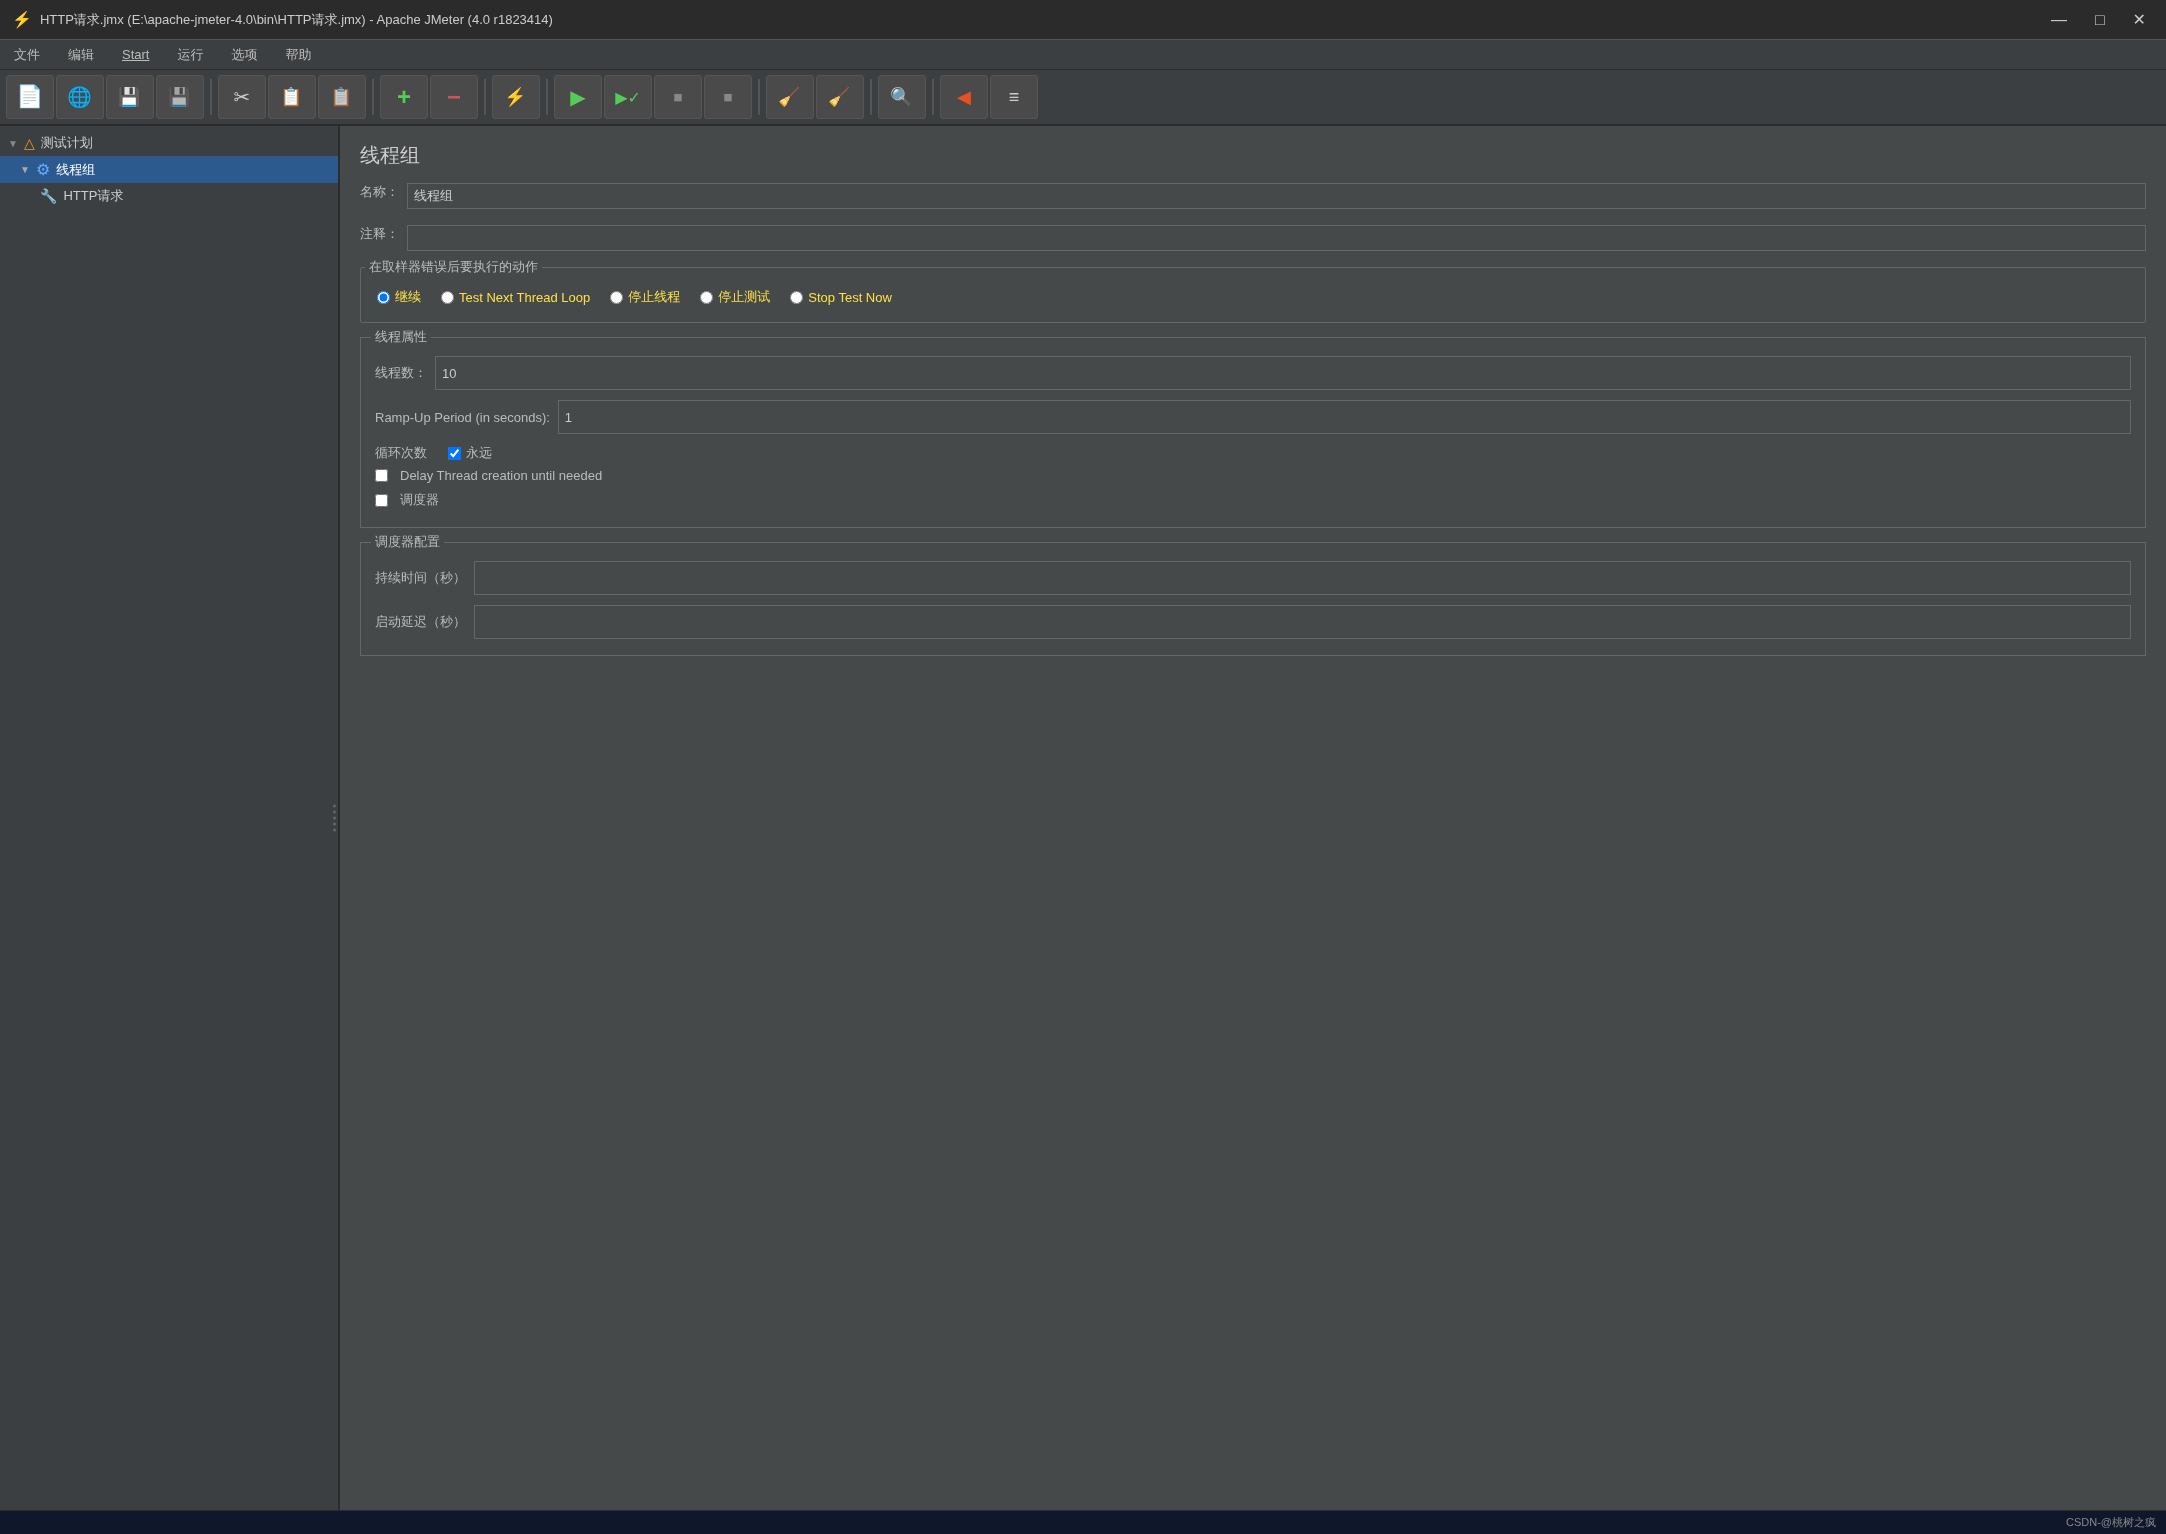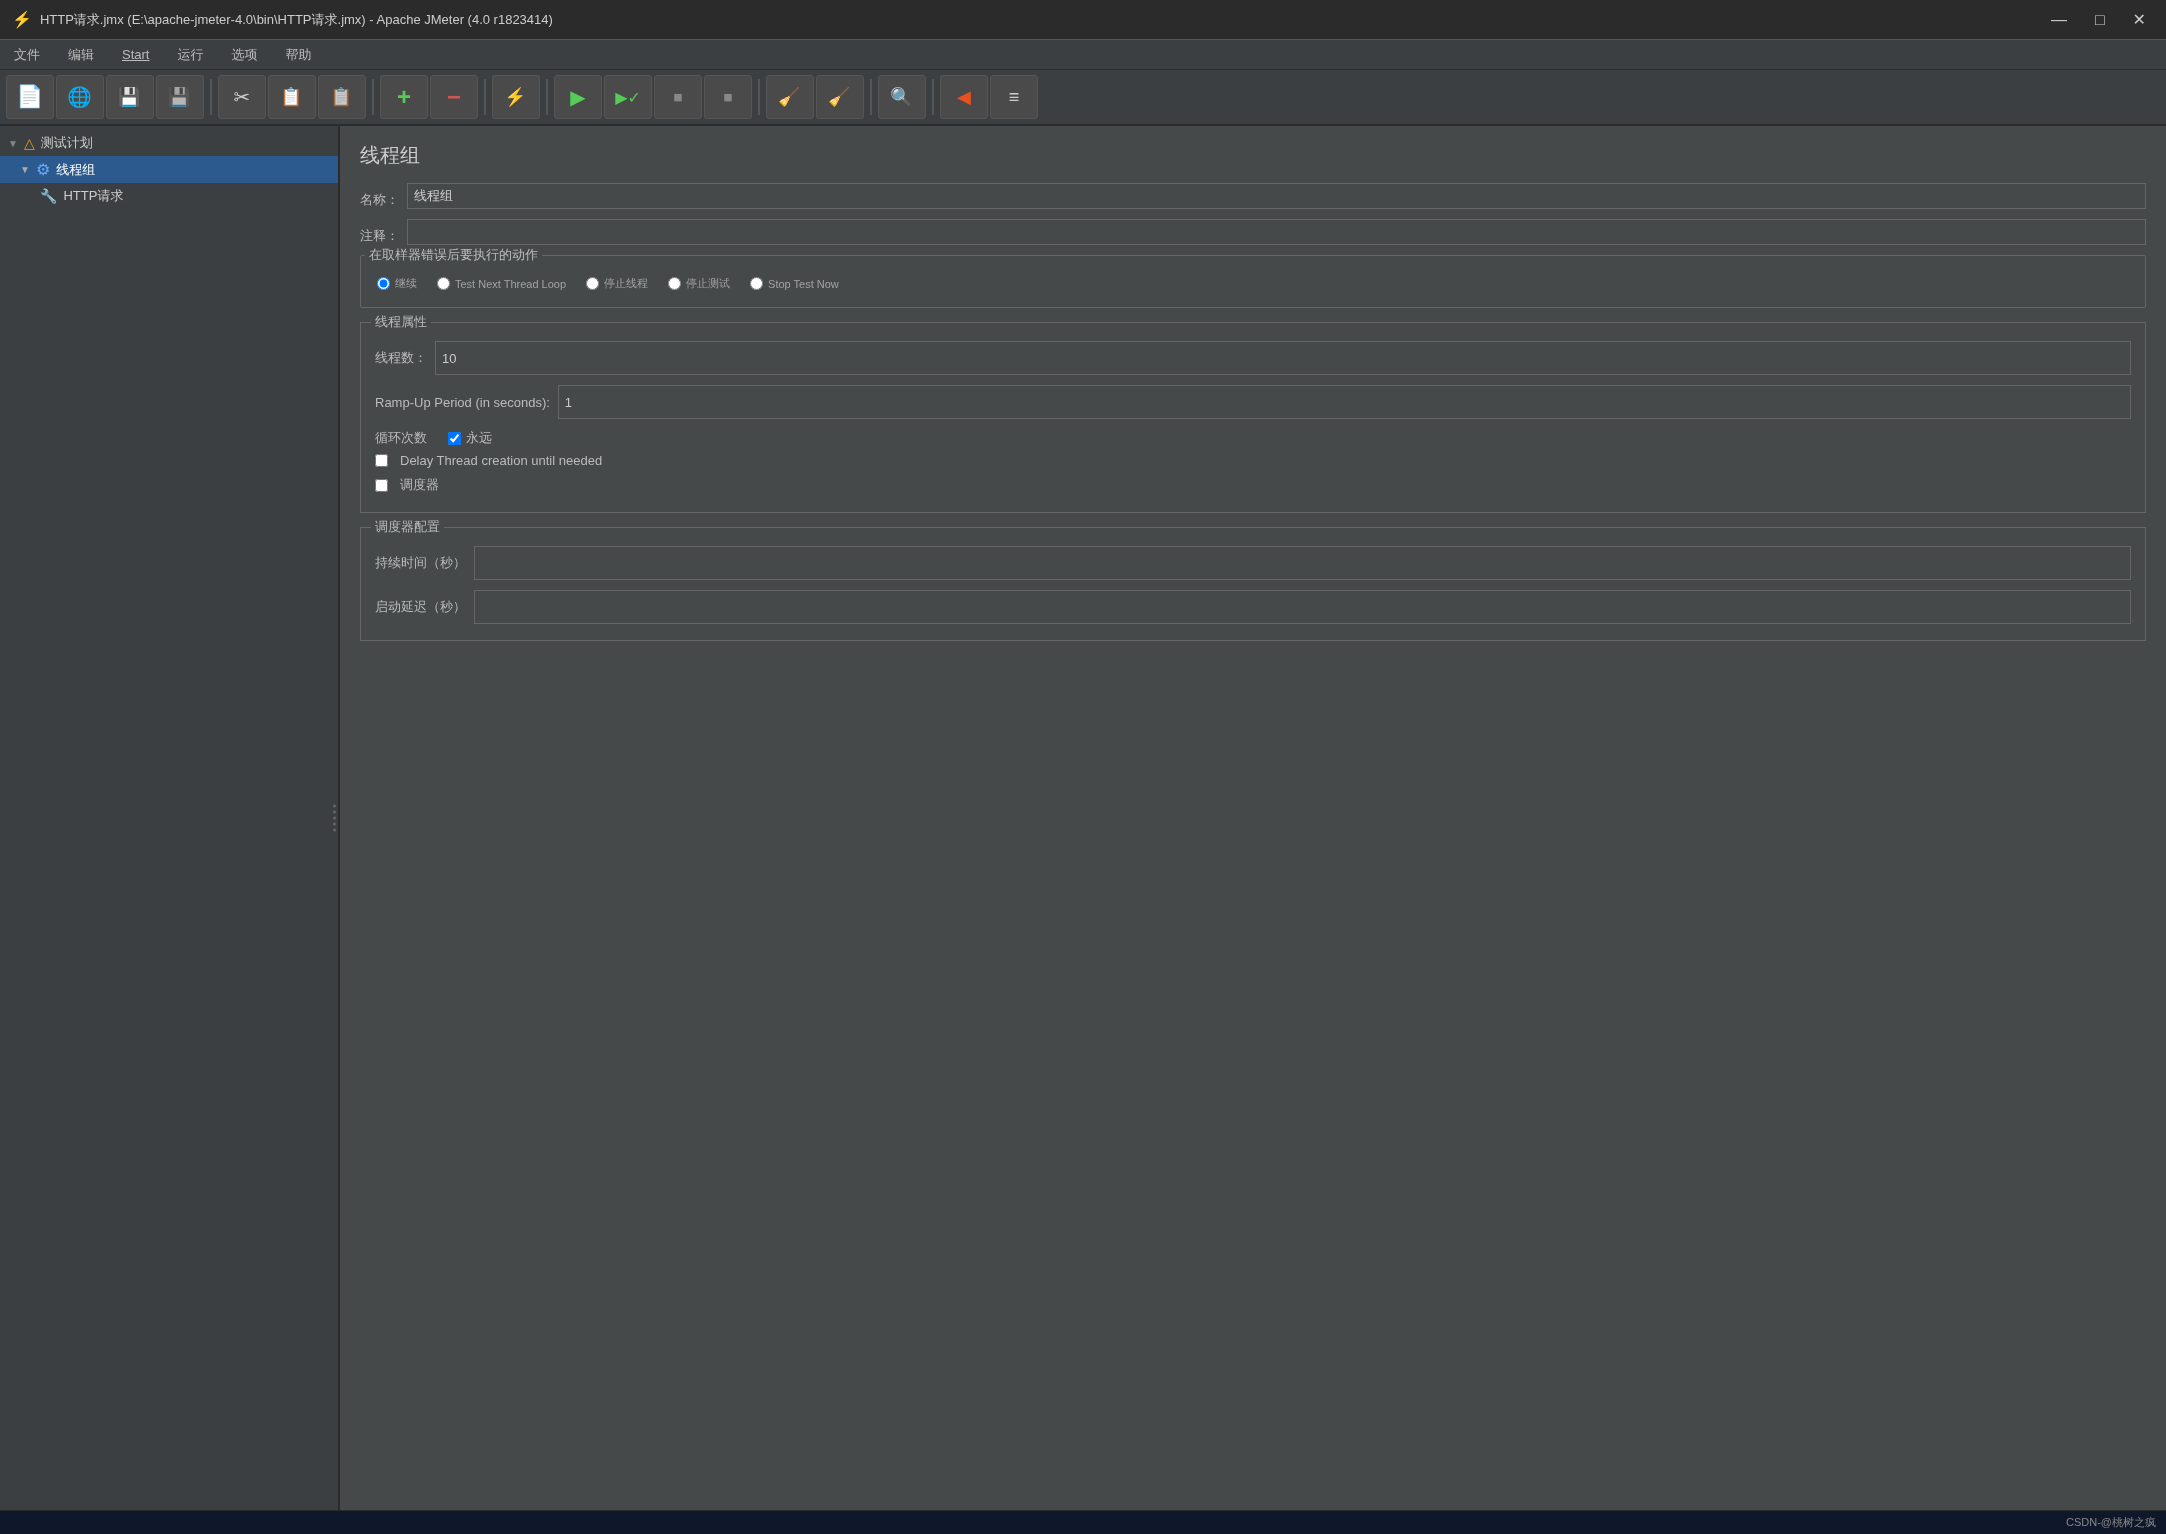--- a/index.html
+++ b/index.html
@@ -163,22 +163,22 @@
 
     .section-title {
       font-size: 20px;
       color: #ccc;
       margin-bottom: 14px;
       font-weight: normal;
     }
 
     .form-row {
       display: flex;
-      align-items: flex-end;
-      margin-bottom: 10px;
+      align-items: flex-start;
+      margin-bottom: 16px;
       gap: 8px;
     }
     .form-label {
       color: #bbb;
       white-space: nowrap;
       font-size: 13px;
     }
     .form-input {
       flex: 1;
       background: #45494a;
@@ -212,21 +212,21 @@
       gap: 20px;
       padding: 8px 0 0 0;
     }
     .radio-item {
       display: flex;
       align-items: center;
       gap: 5px;
       cursor: pointer;
     }
     .radio-item input[type="radio"] { cursor: pointer; }
-    .radio-label { color: #a3a3a3; font-size: 11px; }
+    .radio-label { color: #fde047; font-size: 13px; }
 
     
     .thread-props {
       border: 1px solid #666;
       padding: 10px 14px;
       margin-bottom: 14px;
       position: relative;
     }
     .thread-props-title {
       position: absolute;

